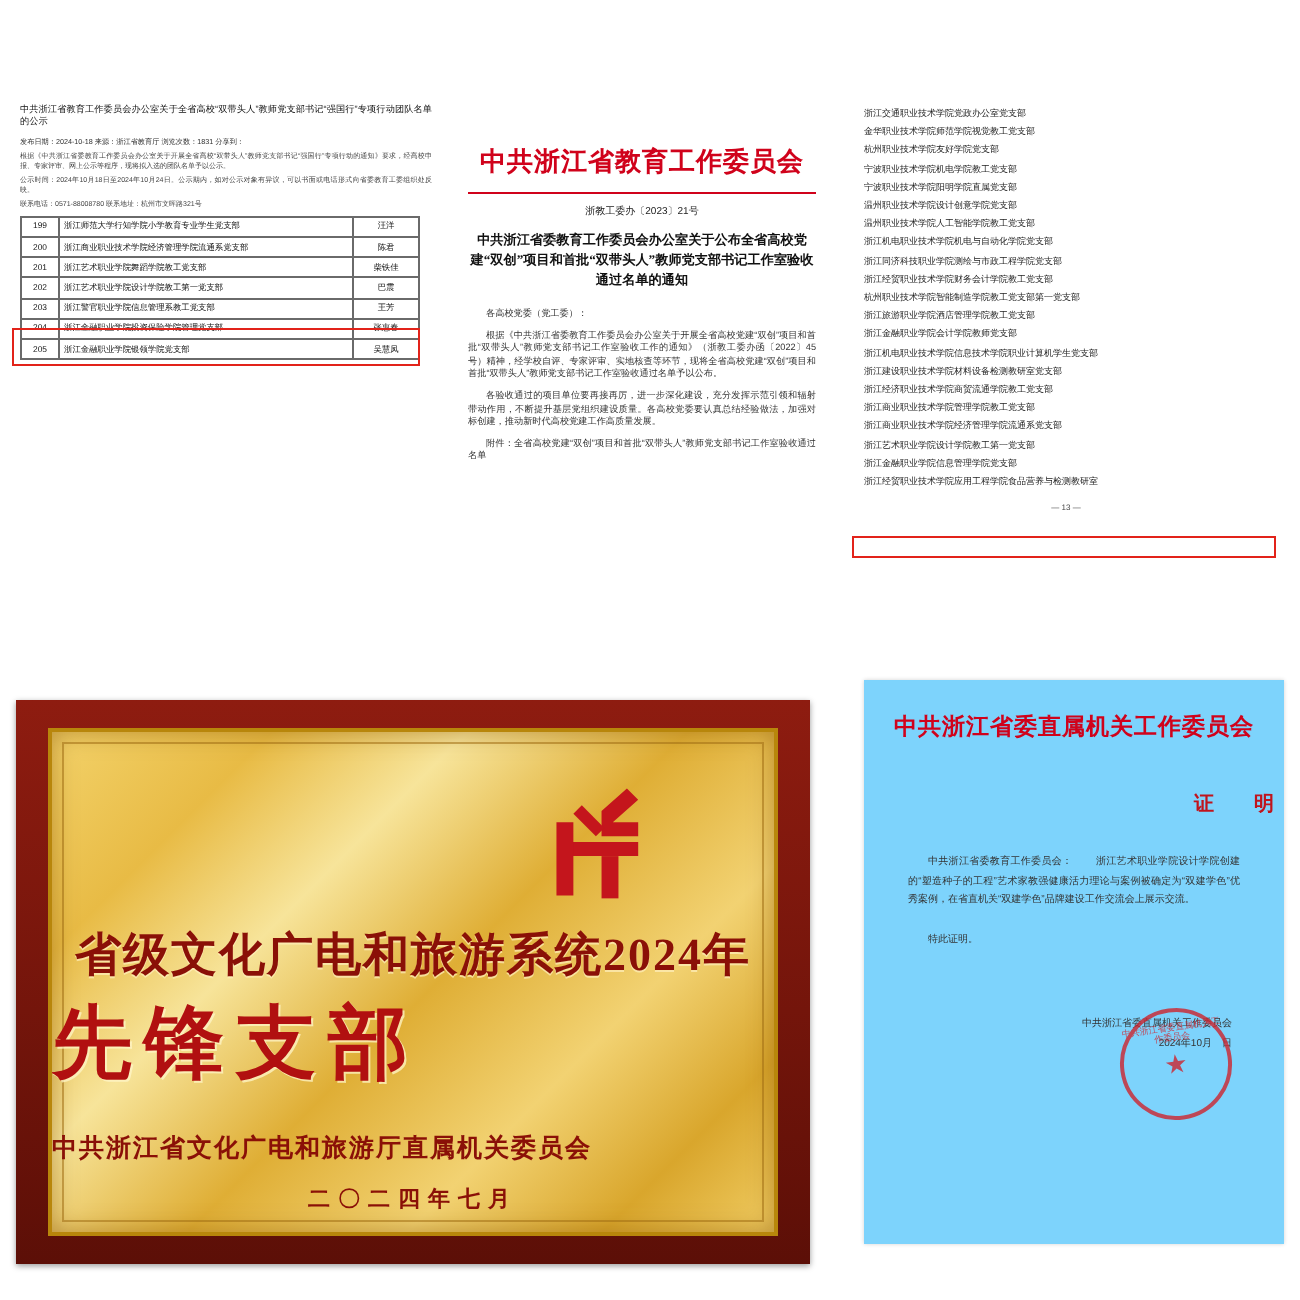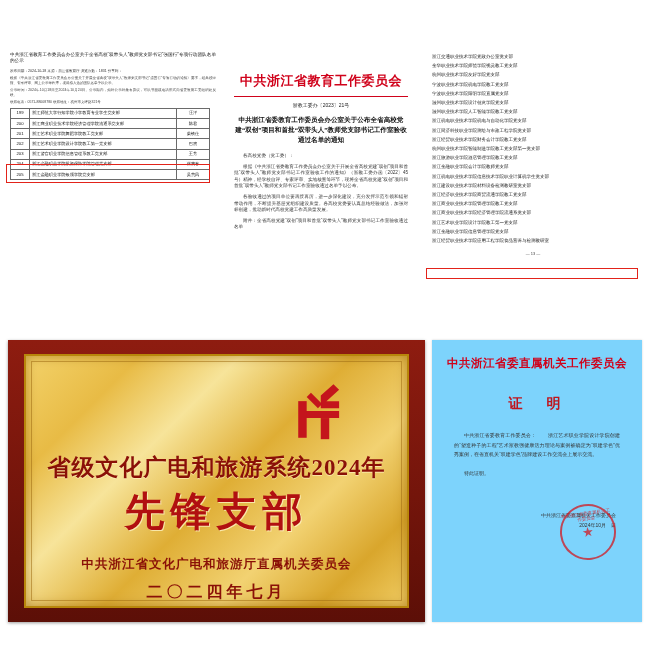--- a/index.html
+++ b/index.html
@@ -29,48 +29,48 @@
   .doc-tm .subject{font-size:6.6px;line-height:10px;font-weight:bold;color:#111;text-align:center;margin:0 8px 8px 8px;font-family:"Liberation Serif",serif;}
   .doc-tm .body{font-size:4.6px;line-height:6.6px;color:#333;margin:0 10px 4px 10px;text-align:justify;text-indent:9px;}
 
   
   .doc-tr{position:absolute;left:424px;top:52px;width:218px;height:258px;background:#fff;overflow:hidden;}
   .doc-tr .ln{font-size:4.5px;line-height:9.2px;color:#222;margin:0 8px;white-space:nowrap;}
   .doc-tr .pno{font-size:4px;color:#444;text-align:center;margin-top:6px;}
   .hl-box2{position:absolute;left:426px;top:268px;width:212px;height:11px;border:1.5px solid #e2231a;box-sizing:border-box;pointer-events:none;}
 
   
-  .plaque{position:absolute;left:8px;top:340px;width:397px;height:282px;
+  .plaque{position:absolute;left:8px;top:350px;width:397px;height:282px;
     background:linear-gradient(180deg,#8e1c10 0%,#74150b 55%,#5c0f07 100%);
-    box-shadow:0 1px 3px rgba(0,0,0,.4);padding-left:20px;}
+    box-shadow:0 1px 3px rgba(0,0,0,.4);}
   .plaque .inner{position:absolute;left:16px;top:14px;right:16px;bottom:14px;
     background:
       linear-gradient(135deg,#f3d26a 0%,#e8bb45 18%,#f7e49a 34%,#dfae35 52%,#f2d272 70%,#d9a62c 86%,#f0cc63 100%);
     border:2px solid #b8860b;
     box-shadow:inset 0 0 12px rgba(140,90,10,.55);
     overflow:hidden;}
   .plaque .inner::before{content:"";position:absolute;inset:5px;border:1px solid rgba(160,110,20,.55);}
   .emblem{position:absolute;right:46px;top:24px;width:72px;height:62px;}
   .p-title{position:absolute;left:0;right:0;top:96px;text-align:center;
     font-family:"Liberation Serif",serif;font-weight:bold;font-size:23px;color:#8a1007;
     letter-spacing:1px;text-shadow:0 1px 0 rgba(255,240,190,.7);}
-  .p-main{position:absolute;left:0;right:0;top:128px;text-align:center;
+  .p-main{position:absolute;left:0;right:0;top:128px;text-align:left;
     font-family:"Liberation Serif",serif;font-weight:bold;font-size:40px;color:#b11010;
     letter-spacing:6px;text-shadow:1px 1px 0 rgba(255,245,200,.75);}
-  .p-org{position:absolute;left:0;right:0;top:200px;text-align:center;
+  .p-org{position:absolute;left:0;right:0;top:200px;text-align:left;
     font-family:"Liberation Serif",serif;font-weight:bold;font-size:12.5px;color:#8a1007;letter-spacing:1px;}
   .p-date{position:absolute;left:0;right:0;top:226px;text-align:center;
-    font-family:"Liberation Serif",serif;font-weight:bold;font-size:16px;color:#8a1007;letter-spacing:4px;}
+    font-family:"Liberation Serif",serif;font-weight:bold;font-size:11px;color:#8a1007;letter-spacing:4px;}
 
   
   .cert{position:absolute;left:432px;top:340px;width:210px;height:282px;background:#7dd3fc;
     box-shadow:0 0 2px rgba(0,0,0,.18);overflow:hidden;}
   .cert .redhead{color:#d0021b;font-weight:bold;font-size:11.5px;text-align:center;margin-top:16px;
     font-family:"Liberation Serif",serif;letter-spacing:0.5px;}
-  .cert .zm{font-family:"Liberation Serif",serif;font-weight:bold;font-size:14px;color:#c0141c;text-align:center;margin-top:24px;letter-spacing:5px;}
+  .cert .zm{font-family:"Liberation Serif",serif;font-weight:bold;font-size:10px;color:#c0141c;text-align:right;margin-top:24px;letter-spacing:5px;}
   .cert .body{font-size:5px;line-height:9.6px;color:#333;margin:18px 22px 0 22px;text-align:justify;text-indent:10px;}
   .cert .ts{font-size:5px;color:#333;margin:10px 22px 0 22px;text-indent:10px;}
   .cert .sign{font-size:5px;color:#333;text-align:right;margin:34px 26px 0 0;line-height:10px;}
   .seal{position:absolute;right:26px;bottom:62px;width:52px;height:52px;border:2px solid #d0212a;border-radius:50%;
     opacity:.78;transform:rotate(-8deg);}
   .seal .star{position:absolute;left:50%;top:50%;transform:translate(-50%,-50%);color:#d0212a;font-size:13px;}
   .seal .sealtext{position:absolute;left:0;right:0;top:5px;text-align:center;font-size:4.5px;color:#d0212a;}
 </style>
 </head>
 <body>

